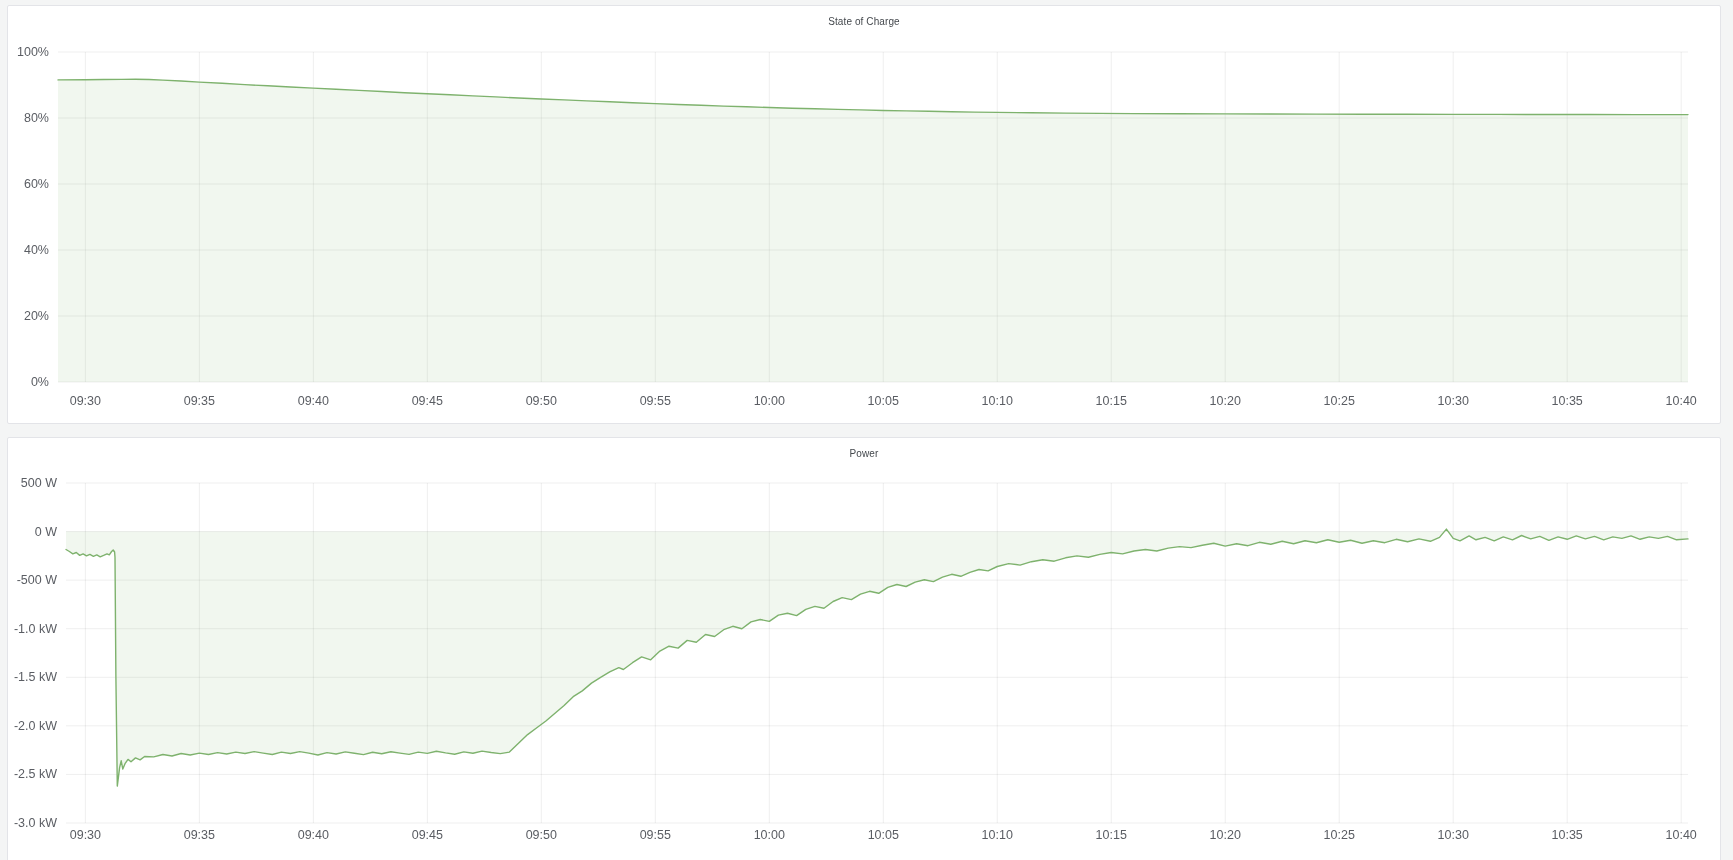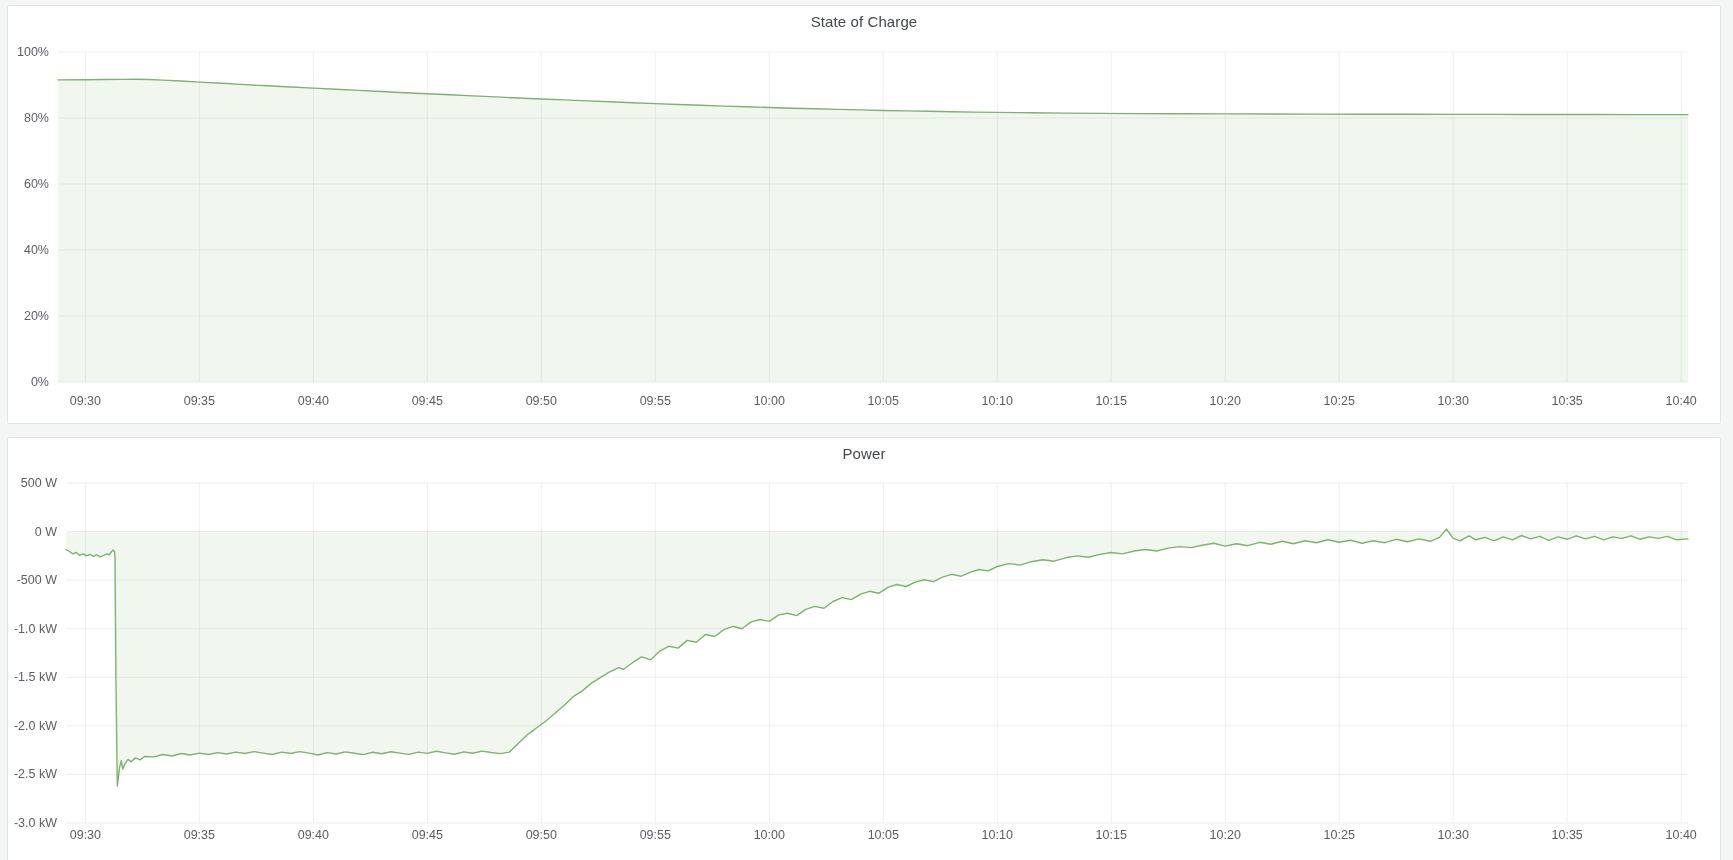--- a/index.html
+++ b/index.html
@@ -14,21 +14,21 @@
     background:#ffffff;
     border:1px solid #e3e4e8;
     border-radius:2px;
     box-sizing:border-box;
   }
   #panel-0{top:5px;height:419px;}
   #panel-1{top:437px;height:535px;}
   .panel-title{
     position:absolute;top:0;left:0;right:0;height:30px;
     display:flex;align-items:center;justify-content:center;
-    font-size:15px;font-weight:500;color:#44484d;
+    font-size:10px;font-weight:500;color:#44484d;
     letter-spacing:.1px;
     cursor:pointer;
   }
   svg.chart{position:absolute;top:0;left:0;}
   svg.chart text{
     font-family:"Liberation Sans",sans-serif;
     font-size:12.5px;
     fill:#5a5d63;
   }
 </style>

